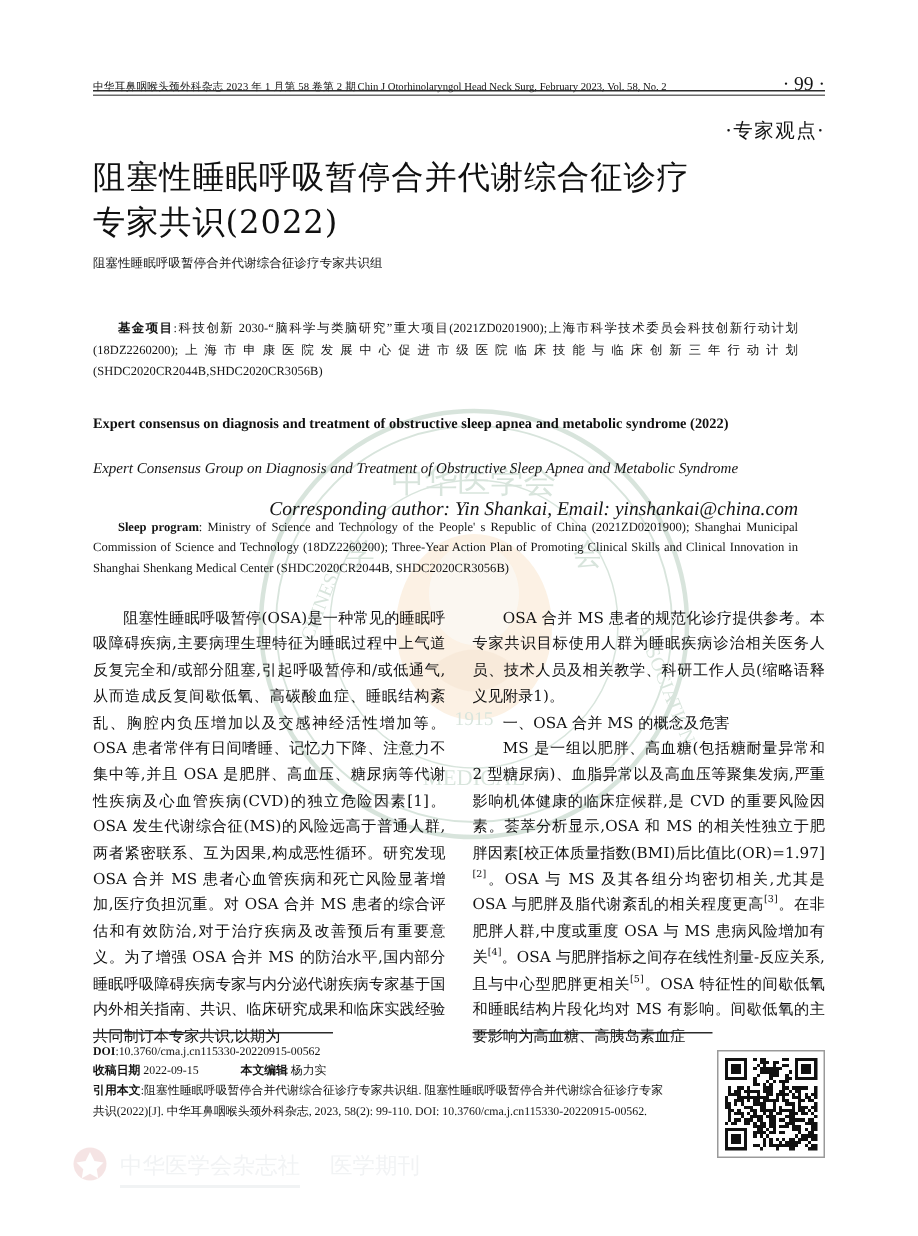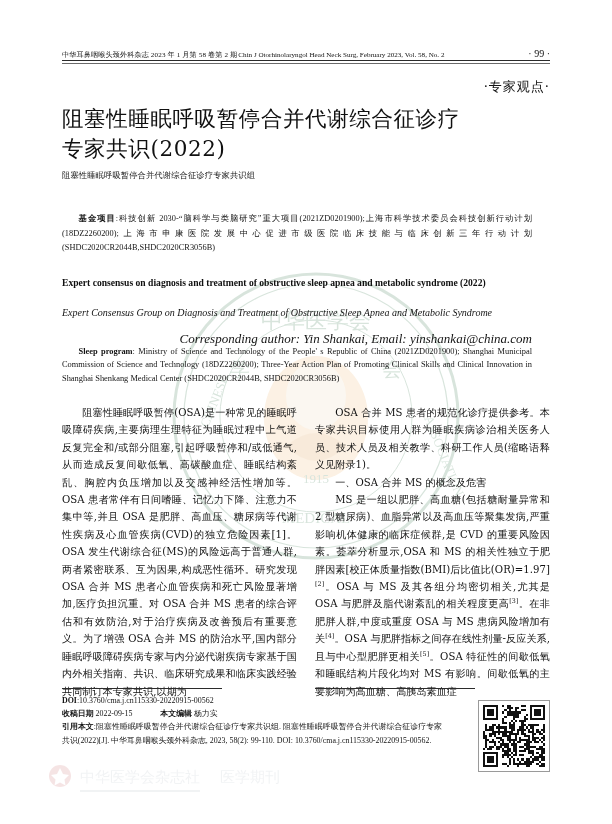--- a/index.html
+++ b/index.html
@@ -62,21 +62,21 @@
     color: #111;
   }
   .runhead-en {
     font-size: 7.1px;
     margin-left: 1px;
     white-space: nowrap;
     color: #111;
   }
   .runhead-page {
     margin-left: auto;
-    font-size: 10px;
+    font-size: 13px;
     white-space: nowrap;
     color: #111;
     font-family: Liberation Serif, serif;
   }
   .rule-top {
     position: absolute;
     left: 62px;
     top: 60px;
     width: 488px;
     border-top: 1px solid #2b2b2b;

